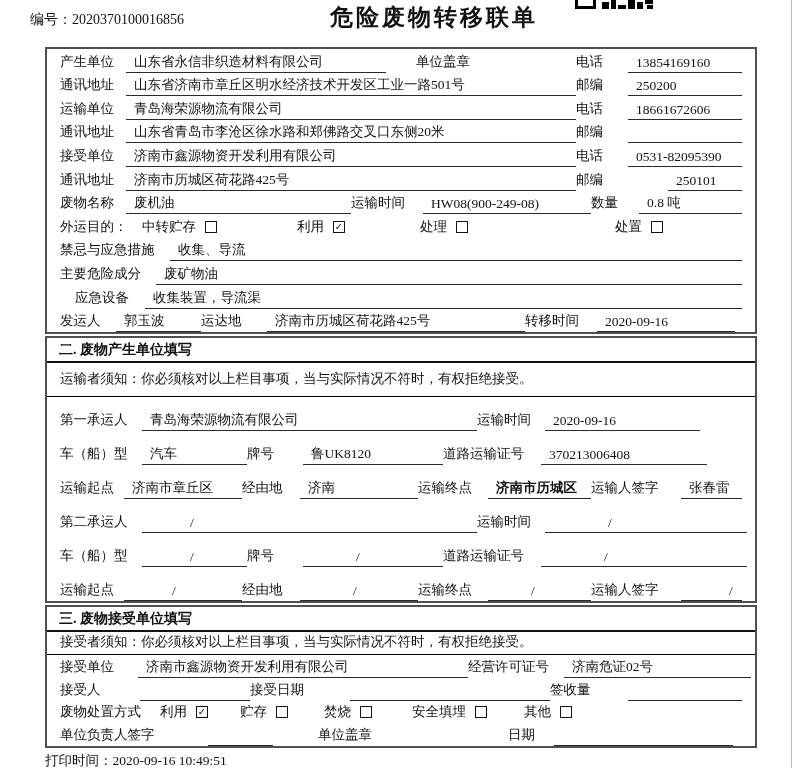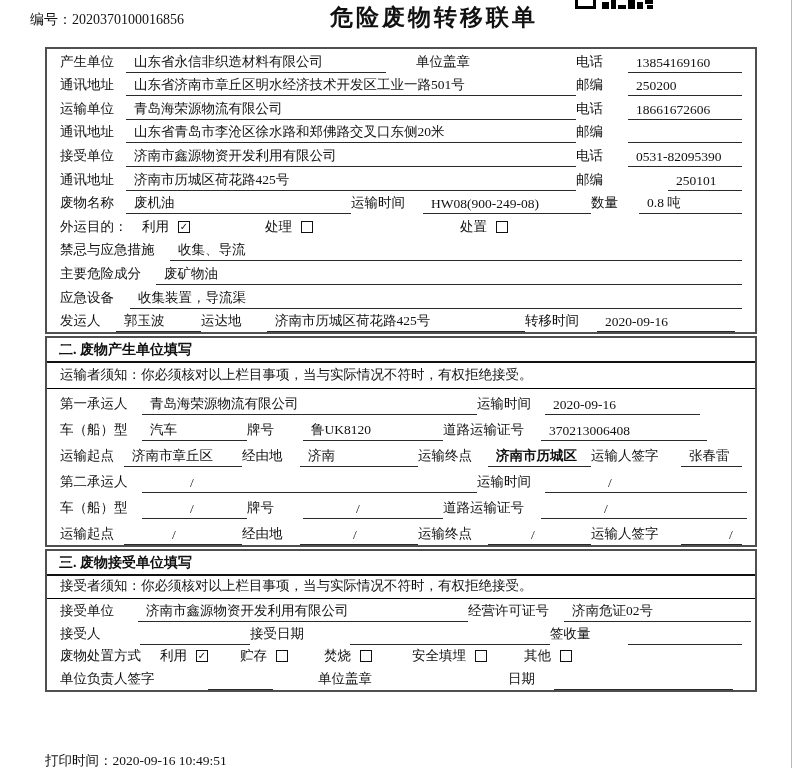--- a/index.html
+++ b/index.html
@@ -10,21 +10,21 @@
   .page-edge{position:absolute;top:0;right:4px;width:1px;height:100%;background:#b9b9b9;}
   .hdr-serial{position:absolute;left:30px;top:11px;font-size:14px;white-space:nowrap;}
   .hdr-title{position:absolute;left:330px;top:2px;font-size:23px;font-weight:bold;letter-spacing:3px;white-space:nowrap;}
   .qr{position:absolute;left:575px;top:0;}
   .form{position:absolute;left:45px;top:47px;width:712px;}
   .section{border:2px solid #4f4f4f;background:#fff;margin-bottom:2px;box-sizing:border-box;}
   .sec-title{height:25px;line-height:23px;font-weight:bold;font-size:14px;padding-left:12px;
              border-bottom:2px solid #111;box-sizing:border-box;white-space:nowrap;}
   .row{display:flex;align-items:flex-end;padding-left:13px;box-sizing:border-box;font-size:13.5px;}
   .sec-0 .row{height:23.6px;}
-  .sec-1 .row{height:26px;}
+  .sec-1 .row{height:34px;}
   .sec-2 .row{height:22.8px;}
   .row.notice{border-bottom:1.5px solid #000;align-items:center;}
   .lb,.pl{white-space:pre;padding-bottom:2px;box-sizing:border-box;overflow:visible;}
   .fv{border-bottom:1px solid #2a2a2a;padding:0 0 1px 8px;white-space:nowrap;overflow:hidden;box-sizing:border-box;min-height:17px;}
   .cbi{display:flex;align-items:center;padding-bottom:2px;box-sizing:border-box;white-space:pre;}
   .cb{width:12px;height:12px;border:1.3px solid #111;margin-left:9px;box-sizing:border-box;
       font-family:"DejaVu Sans",sans-serif;font-size:10px;line-height:10px;text-align:center;flex:0 0 auto;}
   .footer{position:absolute;left:45px;top:752px;font-size:13.5px;white-space:nowrap;}
 </style>
 </head>
@@ -94,34 +94,35 @@
         <div class="row">
           <span class="lb" style="width: 66px;">废物名称</span>
           <span class="fv" style="width: 225px;">废机油</span>
           <span class="lb" style="width: 72px;">运输时间</span>
           <span class="fv" style="width: 168px;">HW08(900-249-08)</span>
           <span class="lb" style="width: 48px;">数量</span>
           <span class="fv" style="flex: 1 1 auto; margin-right: 13px;">0.8 吨</span>
         </div>
         <div class="row">
           <span class="lb" style="width: 82px;">外运目的：</span>
+          <span class="cbi" style="width: 155px;"><span>中转贮存</span><span class="cb"></span></span>
           <span class="cbi" style="width: 123px;"><span>利用</span><span class="cb">✓</span></span>
           <span class="cbi" style="width: 195px;"><span>处理</span><span class="cb"></span></span>
           <span class="cbi" style="flex: 1 1 auto;"><span>处置</span><span class="cb"></span></span>
         </div>
         <div class="row">
           <span class="lb" style="width: 110px;">禁忌与应急措施</span>
           <span class="fv" style="flex: 1 1 auto; margin-right: 13px;">收集、导流</span>
         </div>
         <div class="row">
           <span class="lb" style="width: 96px;">主要危险成分</span>
           <span class="fv" style="flex: 1 1 auto; margin-right: 13px;">废矿物油</span>
         </div>
         <div class="row">
-          <span class="lb" style="width: 70px;">应急设备</span>
+          <span class="lb" style="width: 70px; margin-left: 15px;">应急设备</span>
           <span class="fv" style="flex: 1 1 auto; margin-right: 13px;">收集装置，导流渠</span>
         </div>
         <div class="row">
           <span class="lb" style="width: 56px;">发运人</span>
           <span class="fv" style="width: 85px;">郭玉波</span>
           <span class="lb" style="width: 66px;">运达地</span>
           <span class="fv" style="width: 258px;">济南市历城区荷花路425号</span>
           <span class="lb" style="width: 72px;">转移时间</span>
           <span class="fv" style="flex: 1 1 auto; margin-right: 20px;">2020-09-16</span>
         </div>

